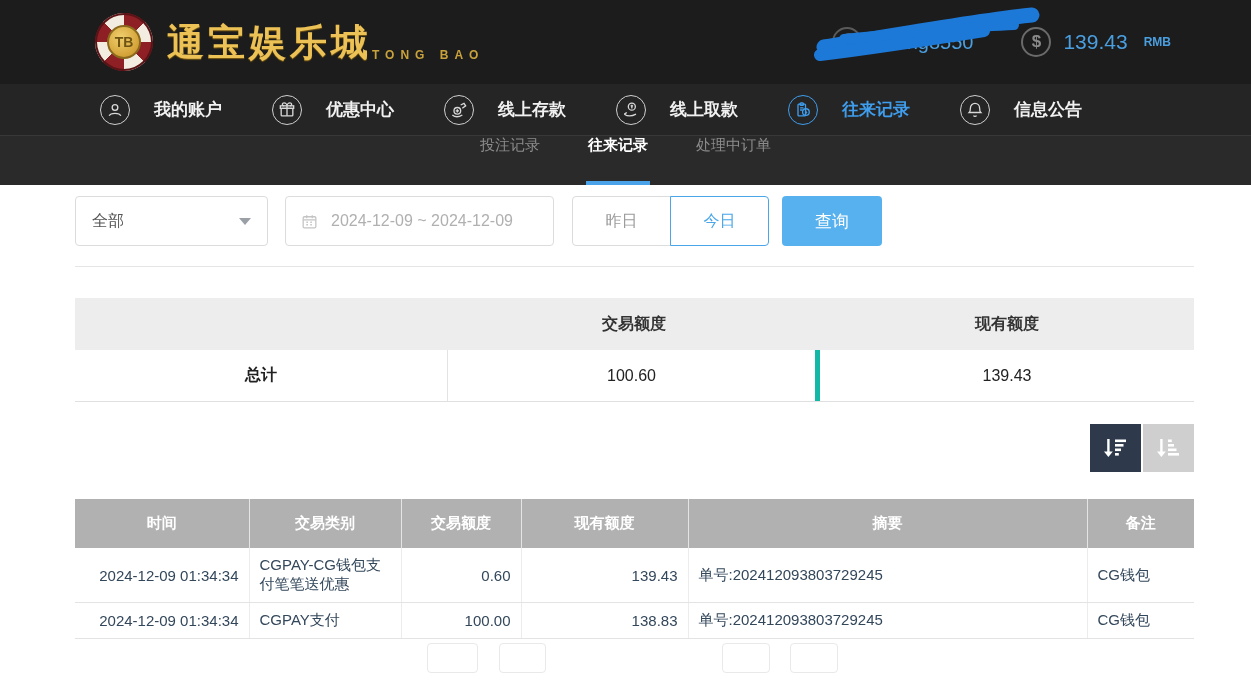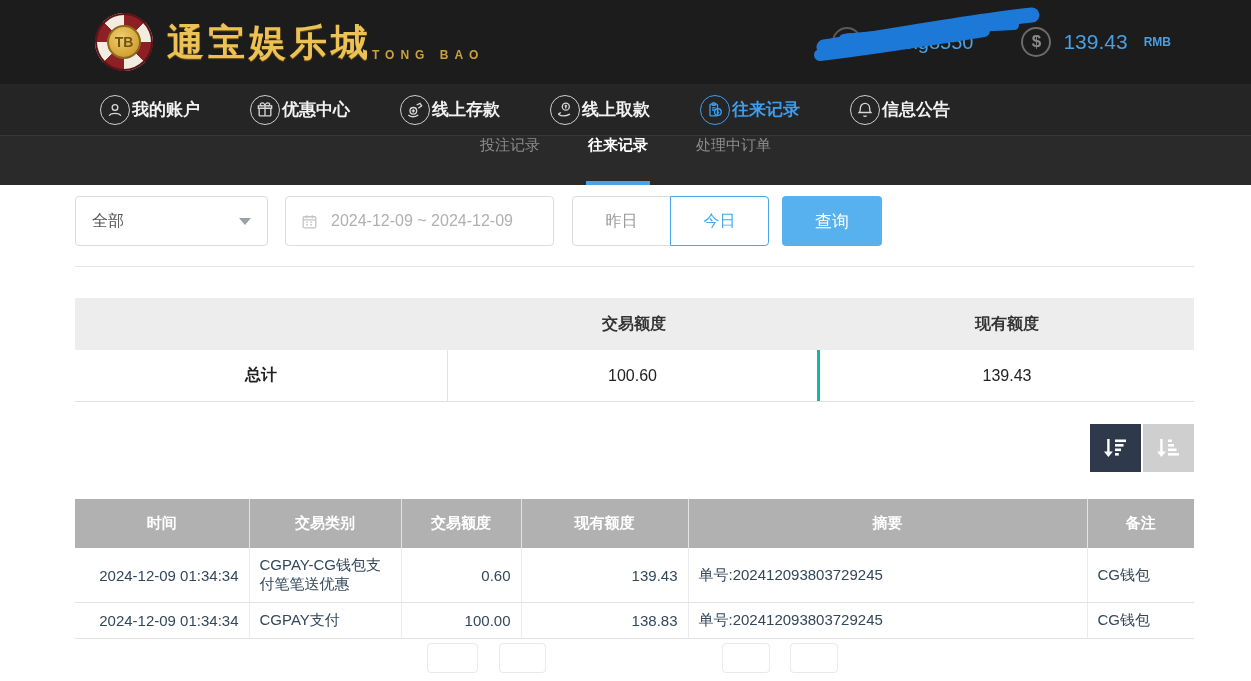--- a/index.html
+++ b/index.html
@@ -32,21 +32,21 @@
   .scribble { position:absolute; left:-18px; top:-14px; pointer-events:none; }
   .balance-wrap { display:flex; align-items:center; gap:12px; }
   .coin-icon { width:30px; height:30px; border-radius:50%; border:2px solid #6b6b6b;
     color:#8a8a8a; font-size:17px; font-weight:bold; display:flex; align-items:center; justify-content:center; }
   .balance { font-size:21px; color:#4a9fe0; }
   .currency { font-size:12px; font-weight:bold; color:#4a9fe0; margin-left:4px; }
 
   
   .mainnav { height:51px; background:#252525; display:flex; align-items:center;
     padding-left:100px; gap:50px; }
-  .nav-item { display:flex; align-items:center; gap:2px; cursor:pointer; }
+  .nav-item { display:flex; align-items:center; gap:24px; cursor:pointer; }
   .nav-ic { width:30px; height:30px; border-radius:50%; border:1.5px solid #cfcfcf;
     display:flex; align-items:center; justify-content:center; }
   .nav-ic svg { stroke:#d8d8d8; fill:none; stroke-width:1.6; }
   .nav-label { font-size:17px; font-weight:bold; color:#f2f2f2; }
   .nav-item.active .nav-ic { border-color:#3f9ded; }
   .nav-item.active .nav-ic svg { stroke:#3f9ded; }
   .nav-item.active .nav-label { color:#3f9ded; }
 
   
   .subnav { height:50px; background:#2a2a2a; border-top:1px solid #383838;
@@ -85,21 +85,21 @@
 
   
   .summary { margin-top:31px; width:1119px; }
   .summary-head { display:flex; height:52px; background:#ededed; align-items:center; }
   .summary-head > div { font-size:16px; font-weight:bold; color:#333; text-align:center; }
   .sum-c1 { width:373px; } .sum-c2 { width:372px; } .sum-c3 { width:374px; }
   .summary-row { display:flex; height:52px; align-items:center; border-bottom:1px solid #e0e0e0; }
   .summary-row > div { font-size:16px; color:#222; text-align:center; height:100%;
     display:flex; align-items:center; justify-content:center; }
   .summary-row .sum-c1 { font-weight:bold; border-right:1px solid #e3e3e3; }
-  .summary-row .sum-c2 { border-right:3px solid #14b8a6; }
+  .summary-row .sum-c2 { border-right:5px solid #14b8a6; }
 
   
   .sort-row { margin-top:22px; display:flex; justify-content:flex-end; gap:2px; }
   .sort-btn { width:51px; height:48px; display:flex; align-items:center; justify-content:center;
     cursor:pointer; }
   .sort-btn.desc { background:#2e3a4c; }
   .sort-btn.asc { background:#cfcfcf; }
   .sort-btn svg { fill:#fff; stroke:none; }
 
   

